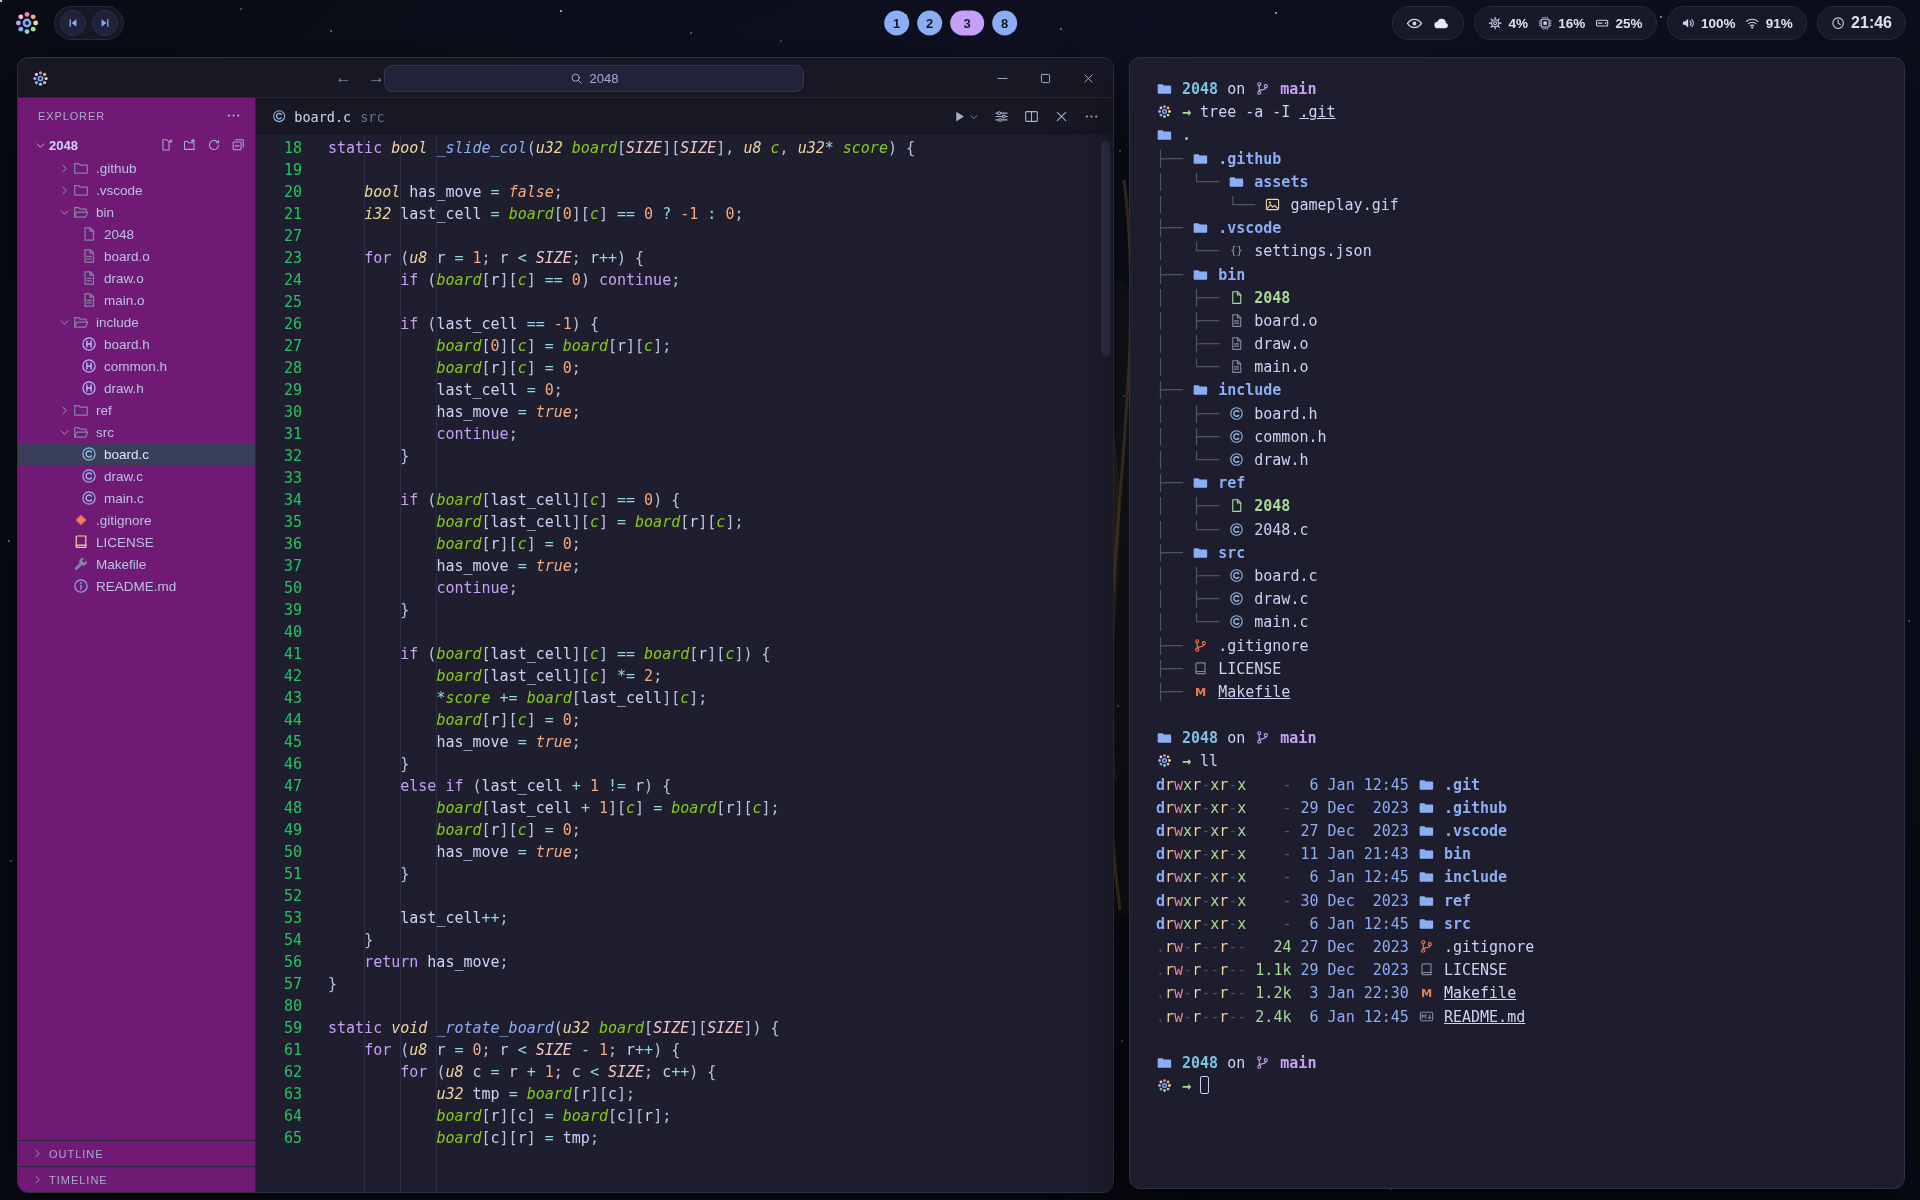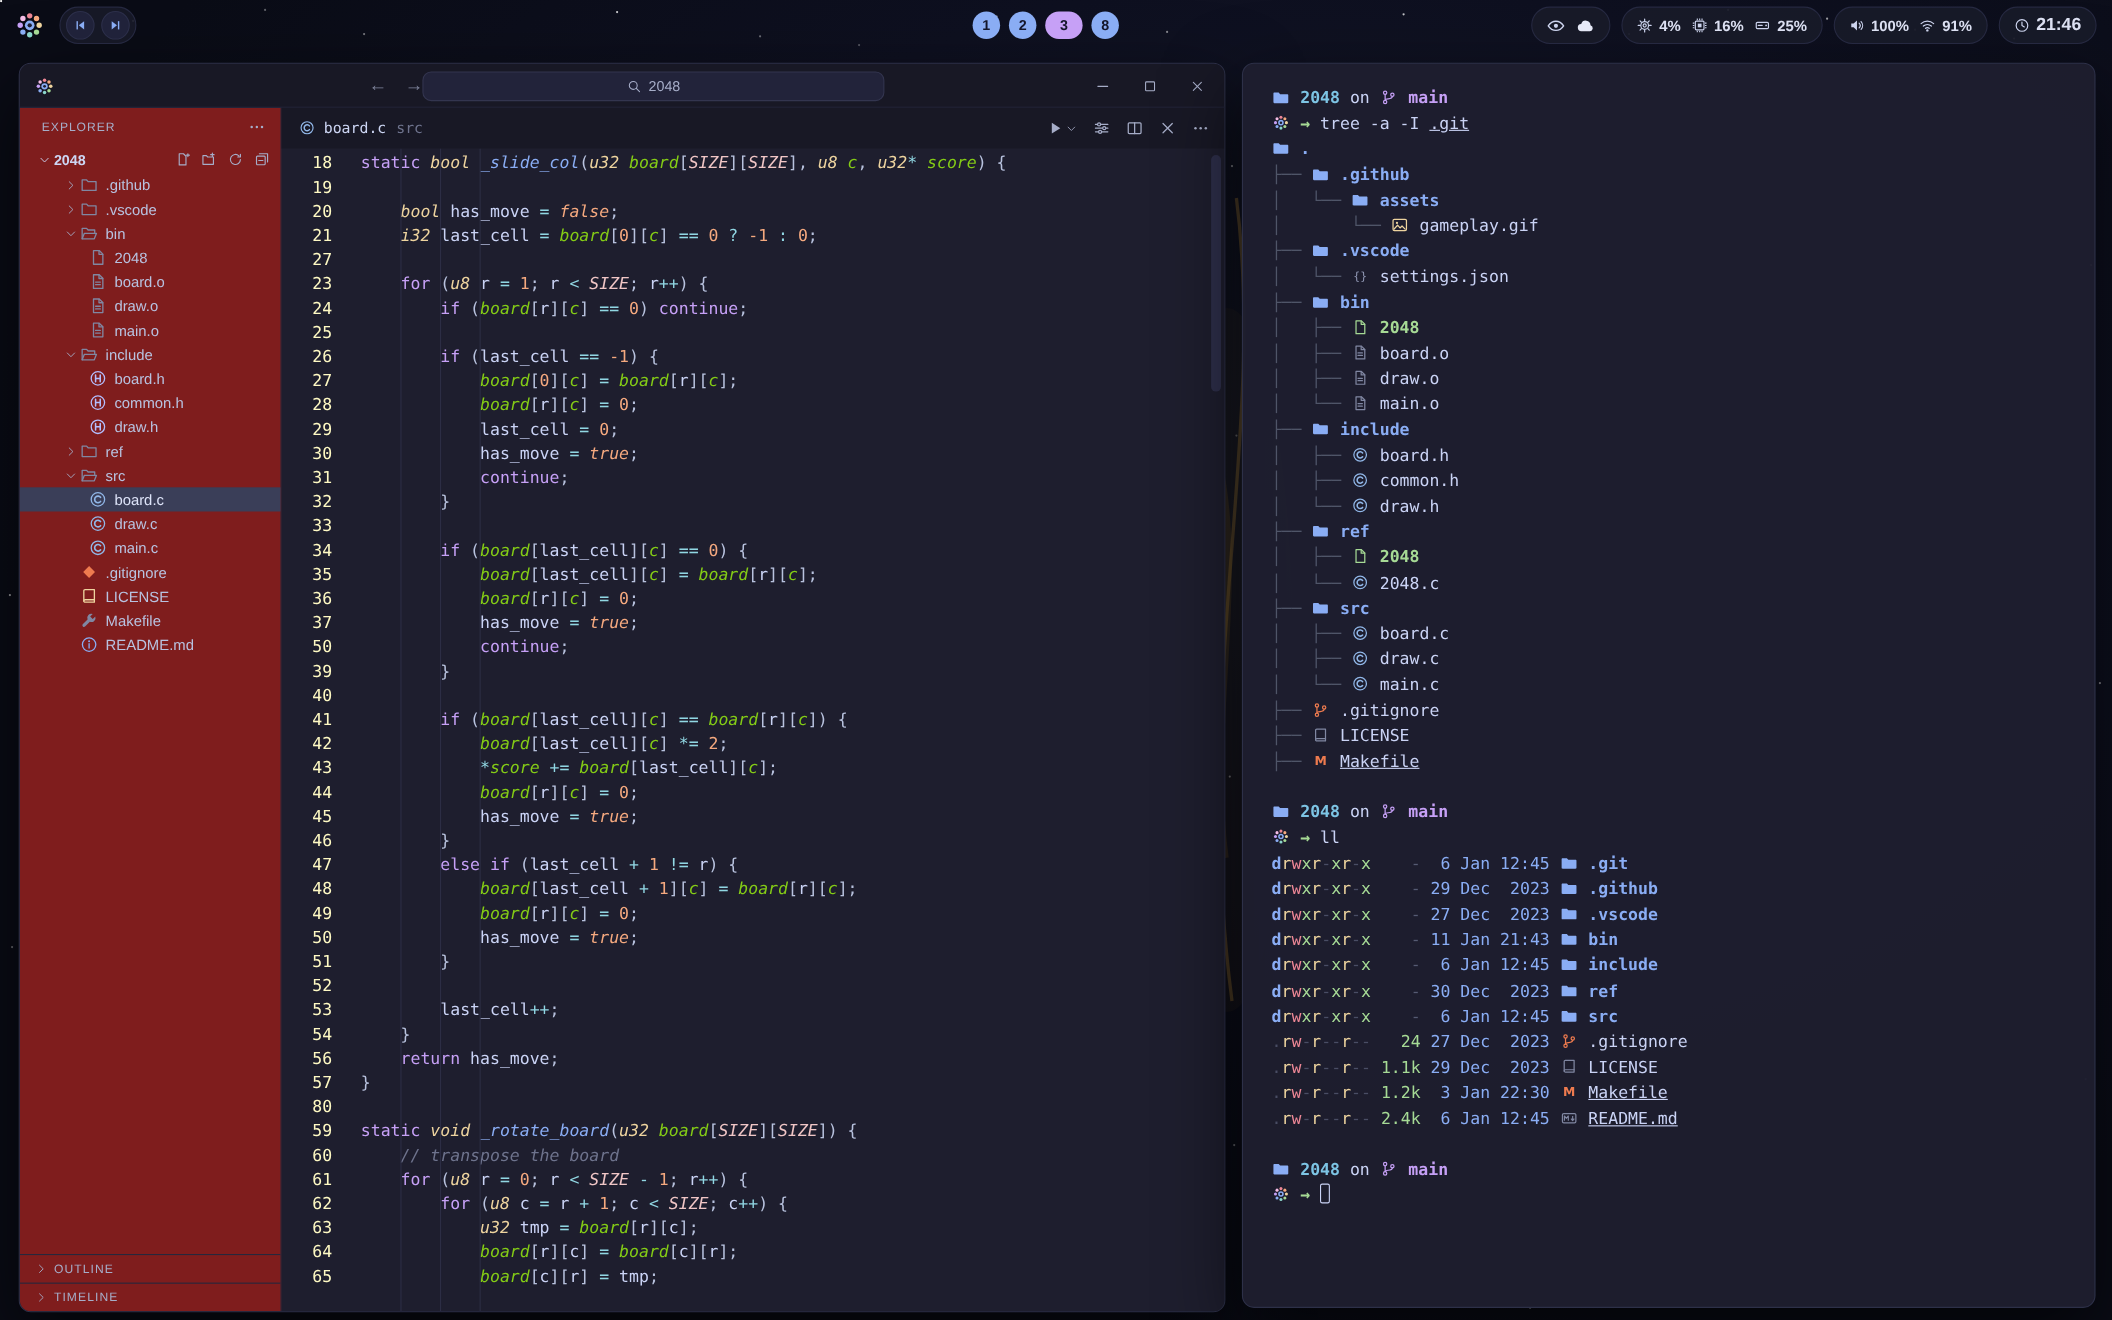--- a/index.html
+++ b/index.html
@@ -60,21 +60,21 @@
   .vtitle .app-icon { position:absolute; left:14px; top:12px; width:17px; height:17px; }
   .nav-arrows { position:absolute; left:317px; top:0; height:40px; display:flex; gap:16px; align-items:center;
     color:#7f849c; font-size:17px; }
   .searchpill { position:absolute; left:366px; top:7px; width:420px; height:27px; background:#22233a;
     border:1px solid #33354f; border-radius:8px; display:flex; align-items:center; justify-content:center;
     gap:7px; color:#a6adc8; font-size:13px; }
   .win-ctrls { position:absolute; right:18px; top:0; height:40px; display:flex; gap:30px; align-items:center; color:#a6adc8; }
   .win-ctrls .ic { width:13px; height:13px; }
   
   .vbody { flex:1; display:flex; min-height:0; }
-  .sidebar { width:238px; flex:none; background:#7f1d1d; border-right:1px solid #26273c;
+  .sidebar { width:238px; flex:none; background:#701a75; border-right:1px solid #26273c;
     display:flex; flex-direction:column; font-size:13.5px; color:#b8c2e0; }
   .ex-header { height:35px; flex:none; display:flex; align-items:center; padding:0 14px 0 20px;
     font-size:11px; letter-spacing:.08em; color:#a6adc8; }
   .ex-header .more { margin-left:auto; color:#a6adc8; }
   .root-row { height:24px; flex:none; display:flex; align-items:center; padding:0 10px 0 14px;
     font-weight:bold; color:#cdd6f4; font-size:13px; }
   .root-actions { margin-left:auto; display:flex; gap:10px; color:#a6adc8; }
   .root-actions .ic { width:14px; height:14px; }
   .tree { flex:none; }
   .trow { height:22px; display:flex; align-items:center; padding-right:6px; cursor:default; }
@@ -97,21 +97,21 @@
   .tabbar .hint { color:#6e738d; margin-left:9px; }
   .tab-file { margin-left:8px; }
   .tab-actions { margin-left:auto; display:flex; gap:15px; align-items:center; color:#a6adc8; }
   .tab-actions .ic { width:15px; height:15px; }
   .run-group { display:flex; align-items:center; gap:2px; }
   .run-group .ic.small { width:10px; height:10px; }
   .code-body { flex:1; position:relative; overflow:hidden; padding-top:2px;
     font-family:"DejaVu Sans Mono", monospace; font-size:15px; }
   .guide { position:absolute; top:0; bottom:0; width:1px; background:#2c2d44; }
   .cline { height:22px; line-height:22px; white-space:pre; display:flex; }
-  .lnum { width:46px; flex:none; text-align:right; color:#fef9c3; margin-right:26px; }
+  .lnum { width:46px; flex:none; text-align:right; color:#22c55e; margin-right:26px; }
   .ltext { white-space:pre; }
   .tok-k { color:#c6a0f6; } .tok-y { color:#eed49f; font-style:italic; }
   .tok-f { color:#8aadf4; font-style:italic; } .tok-p { color:#84cc16; font-style:italic; }
   .tok-m { color:#f0c6c6; font-style:italic; } .tok-n { color:#f5a97f; }
   .tok-o { color:#91d7e3; } .tok-b { color:#f5a97f; font-style:italic; }
   .tok-c { color:#6e738d; font-style:italic; } .tok-t { color:#cad3f5; } .tok-u { color:#b8c2de; }
   .vscroll { position:absolute; right:3px; top:6px; width:9px; height:215px; background:#37395a; border-radius:5px; opacity:.65; }
   
   .tline { height:23.2px; line-height:23.2px; white-space:pre;
     font-family:"DejaVu Sans Mono", monospace; font-size:15px; }
@@ -784,21 +784,20 @@
             <div class="cline"><span class="lnum">49</span><span class="ltext"><span class="tok-t">            </span><span class="tok-p">board</span><span class="tok-u">[</span><span class="tok-t">r</span><span class="tok-u">][</span><span class="tok-p">c</span><span class="tok-u">] </span><span class="tok-o">= </span><span class="tok-n">0</span><span class="tok-u">;</span></span></div>
             <div class="cline"><span class="lnum">50</span><span class="ltext"><span class="tok-t">            </span><span class="tok-t">has_move </span><span class="tok-o">= </span><span class="tok-b">true</span><span class="tok-u">;</span></span></div>
             <div class="cline"><span class="lnum">51</span><span class="ltext"><span class="tok-t">        </span><span class="tok-u">}</span></span></div>
             <div class="cline"><span class="lnum">52</span><span class="ltext"></span></div>
             <div class="cline"><span class="lnum">53</span><span class="ltext"><span class="tok-t">        </span><span class="tok-t">last_cell</span><span class="tok-o">++</span><span class="tok-u">;</span></span></div>
             <div class="cline"><span class="lnum">54</span><span class="ltext"><span class="tok-t">    </span><span class="tok-u">}</span></span></div>
             <div class="cline"><span class="lnum">56</span><span class="ltext"><span class="tok-t">    </span><span class="tok-k">return </span><span class="tok-t">has_move</span><span class="tok-u">;</span></span></div>
             <div class="cline"><span class="lnum">57</span><span class="ltext"><span class="tok-u">}</span></span></div>
             <div class="cline"><span class="lnum">80</span><span class="ltext"></span></div>
             <div class="cline"><span class="lnum">59</span><span class="ltext"><span class="tok-k">static </span><span class="tok-y">void </span><span class="tok-f">_rotate_board</span><span class="tok-u">(</span><span class="tok-y">u32 </span><span class="tok-p">board</span><span class="tok-u">[</span><span class="tok-m">SIZE</span><span class="tok-u">][</span><span class="tok-m">SIZE</span><span class="tok-u">]) {</span></span></div>
-            <div class="cline"><span class="lnum">60</span><span class="ltext"><span class="tok-t">    </span><span class="tok-c">// transpose the board</span></span></div>
             <div class="cline"><span class="lnum">61</span><span class="ltext"><span class="tok-t">    </span><span class="tok-k">for </span><span class="tok-u">(</span><span class="tok-y">u8 </span><span class="tok-t">r </span><span class="tok-o">= </span><span class="tok-n">0</span><span class="tok-u">; </span><span class="tok-t">r </span><span class="tok-o">&lt; </span><span class="tok-m">SIZE </span><span class="tok-o">- </span><span class="tok-n">1</span><span class="tok-u">; </span><span class="tok-t">r</span><span class="tok-o">++</span><span class="tok-u">) {</span></span></div>
             <div class="cline"><span class="lnum">62</span><span class="ltext"><span class="tok-t">        </span><span class="tok-k">for </span><span class="tok-u">(</span><span class="tok-y">u8 </span><span class="tok-t">c </span><span class="tok-o">= </span><span class="tok-t">r </span><span class="tok-o">+ </span><span class="tok-n">1</span><span class="tok-u">; </span><span class="tok-t">c </span><span class="tok-o">&lt; </span><span class="tok-m">SIZE</span><span class="tok-u">; </span><span class="tok-t">c</span><span class="tok-o">++</span><span class="tok-u">) {</span></span></div>
             <div class="cline"><span class="lnum">63</span><span class="ltext"><span class="tok-t">            </span><span class="tok-y">u32 </span><span class="tok-t">tmp </span><span class="tok-o">= </span><span class="tok-p">board</span><span class="tok-u">[</span><span class="tok-t">r</span><span class="tok-u">][</span><span class="tok-t">c</span><span class="tok-u">];</span></span></div>
             <div class="cline"><span class="lnum">64</span><span class="ltext"><span class="tok-t">            </span><span class="tok-p">board</span><span class="tok-u">[</span><span class="tok-t">r</span><span class="tok-u">][</span><span class="tok-t">c</span><span class="tok-u">] </span><span class="tok-o">= </span><span class="tok-p">board</span><span class="tok-u">[</span><span class="tok-t">c</span><span class="tok-u">][</span><span class="tok-t">r</span><span class="tok-u">];</span></span></div>
             <div class="cline"><span class="lnum">65</span><span class="ltext"><span class="tok-t">            </span><span class="tok-p">board</span><span class="tok-u">[</span><span class="tok-t">c</span><span class="tok-u">][</span><span class="tok-t">r</span><span class="tok-u">] </span><span class="tok-o">= </span><span class="tok-t">tmp</span><span class="tok-u">;</span></span></div>
           </div>
         <div class="vscroll"></div>
       </div>
     </div>
   </div>

